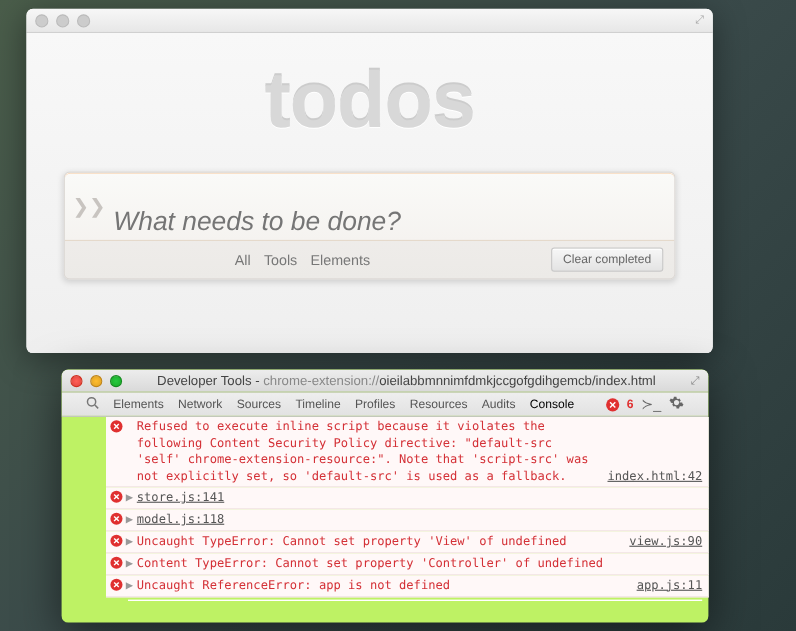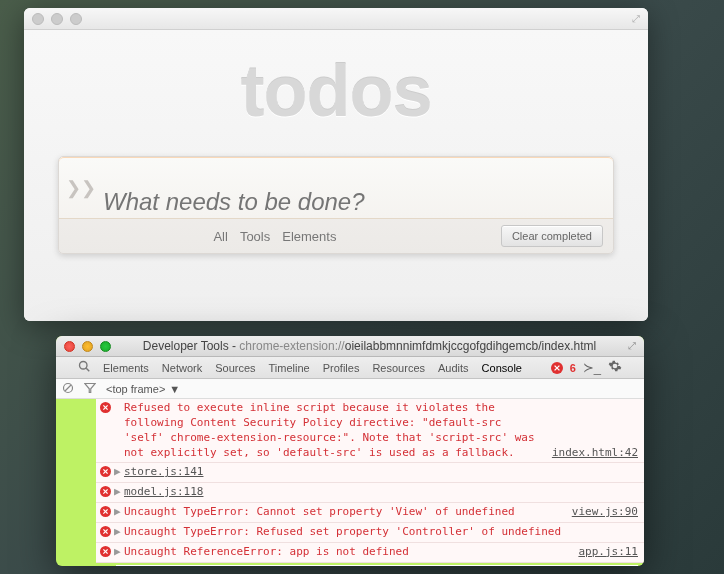--- a/index.html
+++ b/index.html
@@ -293,37 +293,20 @@
       <span class="err-count">6</span>
       <span class="drawer-icon">≻_</span>
       <span class="gear-icon">
         <svg width="14" height="14" viewBox="0 0 24 24" fill="#666">
             <path d="M12 8a4 4 0 100 8 4 4 0 000-8zm9 4a7 7 0 01-.1 1.2l2 1.6-2 3.4-2.4-1a7 7 0 01-2 1.2l-.4 2.6h-4l-.4-2.6a7 7 0 01-2-1.2l-2.4 1-2-3.4 2-1.6A7 7 0 013 12a7 7 0 01.1-1.2l-2-1.6 2-3.4 2.4 1a7 7 0 012-1.2L7.9 3h4l.4 2.6a7 7 0 012 1.2l2.4-1 2 3.4-2 1.6c.06.4.1.8.1 1.2z"></path>
           </svg>
       </span>
     </div>
   </div>
 
-  <div class="dt-subtoolbar">
-    <span class="clear-icon">
-      <svg width="12" height="12" viewBox="0 0 16 16" fill="none" stroke="#888" stroke-width="1.6">
-          <circle cx="8" cy="8" r="6"></circle>
-          <line x1="4" y1="12" x2="12" y2="4"></line>
-        </svg>
-    </span>
-    <span class="filter-icon">
-      <svg width="12" height="12" viewBox="0 0 16 16" fill="none" stroke="#888" stroke-width="1.6">
-          <polygon points="1,2 15,2 9,9 9,14 7,14 7,9"></polygon>
-        </svg>
-    </span>
-    <span class="frame-sel">
-      <span>&lt;top frame&gt;</span>
-      <span>▼</span>
-    </span>
-  </div>
 
   <div class="console" id="console">
       <div class="msg">
         <span class="ico">
           <span class="err-circle">
             <svg viewBox="0 0 10 10">
               <line x1="2" y1="2" x2="8" y2="8" stroke="#fff" stroke-width="1.8"></line>
               <line x1="8" y1="2" x2="2" y2="8" stroke="#fff" stroke-width="1.8"></line>
             </svg>
           </span>
@@ -372,21 +355,21 @@
       <div class="msg">
         <span class="ico">
           <span class="err-circle">
             <svg viewBox="0 0 10 10">
               <line x1="2" y1="2" x2="8" y2="8" stroke="#fff" stroke-width="1.8"></line>
               <line x1="8" y1="2" x2="2" y2="8" stroke="#fff" stroke-width="1.8"></line>
             </svg>
           </span>
         </span>
         <span class="arrow">▶</span>
-        <span class="text">Uncaught TypeError: Refused set property 'Controller' of undefined</span>
+        <span class="text">Content TypeError: Cannot set property 'Controller' of undefined</span>
       </div>
       <div class="msg">
         <span class="ico">
           <span class="err-circle">
             <svg viewBox="0 0 10 10">
               <line x1="2" y1="2" x2="8" y2="8" stroke="#fff" stroke-width="1.8"></line>
               <line x1="8" y1="2" x2="2" y2="8" stroke="#fff" stroke-width="1.8"></line>
             </svg>
           </span>
         </span>

